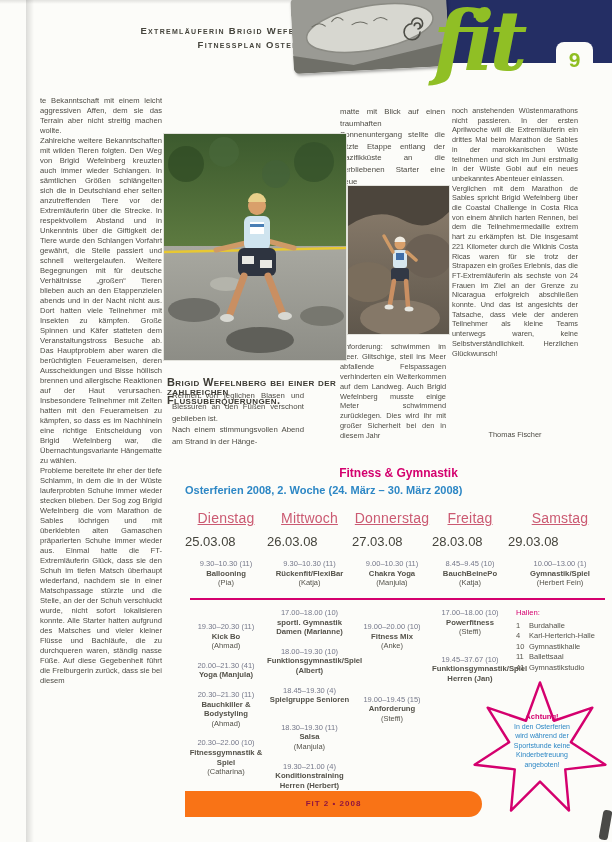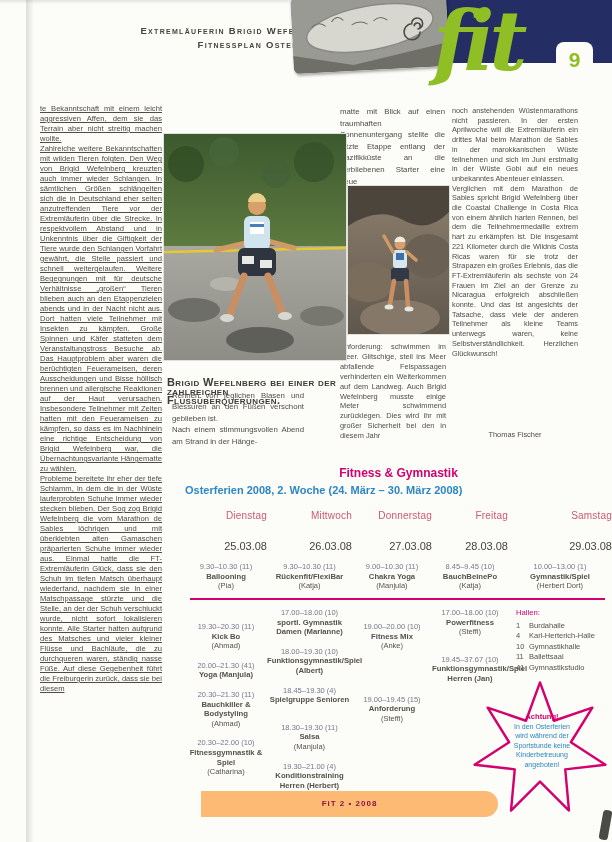--- a/index.html
+++ b/index.html
@@ -19,62 +19,62 @@
          border-radius:6px;overflow:hidden;box-shadow:1px 2px 3px rgba(0,0,0,.35);}
   .fitlogo{position:absolute;left:433px;top:-14px;font-family:"DejaVu Serif",serif;
            font-style:italic;font-weight:bold;font-size:82px;line-height:110px;
            color:#90bf25;letter-spacing:-5px;z-index:5;}
   .pagetab{position:absolute;left:556px;top:42px;width:37px;height:36px;background:#fcfcf9;
            border-radius:8px;z-index:4;display:flex;align-items:center;justify-content:center;
            font-size:21px;font-weight:bold;color:#8fbe22;}
 
   
   .col{position:absolute;text-align:justify;white-space:pre-line;hyphens:auto;}
-  .c1{left:40px;top:104px;width:122px;font-size:7.6px;line-height:10px;text-decoration:underline;}
+  .c1{left:40px;top:96px;width:122px;font-size:7.6px;line-height:10px;}
   .c2{left:172px;top:390px;width:132px;font-size:7.8px;line-height:11.4px;}
   .c3a{left:340px;top:106px;width:105px;font-size:7.8px;line-height:11.6px;}
   .c3b{left:340px;top:342px;width:106px;font-size:7.4px;line-height:9.9px;}
   .c4{left:452px;top:106px;width:126px;font-size:7.3px;line-height:9.7px;}
   .byline{position:absolute;left:452px;top:430px;width:126px;text-align:center;font-size:7.4px;color:#4e4c45;}
   .photo1{position:absolute;left:163px;top:133px;width:182px;height:226px;border:1px solid #e2e2dc;}
   .photo2{position:absolute;left:347px;top:185px;width:101px;height:148px;border:1px solid #e2e2dc;}
   .caption{position:absolute;left:167px;top:378px;width:172px;font-variant:small-caps;
            font-weight:bold;font-size:11px;line-height:9px;letter-spacing:.4px;color:#3c3a33;}
 
   
   .sched{position:absolute;left:185px;top:462px;width:427px;height:330px;}
   .sched-title{position:absolute;left:0;top:4px;width:427px;text-align:center;
                font-size:12px;font-weight:bold;color:#d4006e;}
   .sched-sub{position:absolute;left:0;top:22px;width:427px;text-align:left;
              font-size:11px;font-weight:bold;color:#2d87c5;}
   .rowgrid{position:absolute;left:0;width:427px;display:grid;
            grid-template-columns:82px 85px 80px 76px 104px;}
   .row1{top:48px;}
   .row2{top:146px;}
-  .day-name{text-align:right;font-size:10px;color:#cb5a72;letter-spacing:.2px;}
-  .day-date{text-align:right;font-size:11px;color:#45443c;margin-top:19px;}
+  .day-name{text-align:center;font-size:14px;color:#cb5a72;letter-spacing:.2px;text-decoration:underline;}
+  .day-date{text-align:left;font-size:13px;color:#45443c;margin-top:8px;}
   .entry{text-align:center;line-height:9.6px;margin-top:10px;}
   .t{display:block;font-size:7.5px;color:#75788a;}
   .n{display:block;font-size:7.7px;font-weight:bold;color:#54524a;}
   .i{display:block;font-size:7.5px;color:#54524a;}
   .gA{margin-top:14px;} .gB{margin-top:44px;} .gC{margin-top:18px;}
   .sep{position:absolute;left:5px;top:136px;width:415px;height:2px;background:#d4006e;}
   .halls{font-size:7.5px;line-height:10.5px;color:#54524a;padding-left:8px;}
   .halls .hl{color:#d4006e;margin-bottom:2px;display:block;font-size:7.7px;}
   .hall-item{display:flex;}
   .hall-code{width:13px;flex:0 0 13px;}
 
   
   .star-wrap{position:absolute;left:468px;top:666px;width:144px;height:160px;z-index:6;}
   .star-text{position:absolute;left:488px;top:712px;width:108px;text-align:center;z-index:7;}
   .star-text .at{font-size:7.6px;font-weight:bold;color:#d4006e;line-height:10px;}
   .star-text .ln{font-size:7px;color:#2d87c5;line-height:9.4px;}
 
   
-  .footbar{position:absolute;left:201px;top:791px;width:297px;height:26px;background:#fdba74;
+  .footbar{position:absolute;left:185px;top:791px;width:297px;height:26px;background:#f97316;
            border-radius:0 13px 13px 0;text-align:center;line-height:26px;
            font-size:8px;font-weight:bold;letter-spacing:1px;color:#8e1440;}
   .mark{position:absolute;left:601px;top:810px;width:9px;height:30px;background:#4a4a48;
         transform:rotate(10deg);border-radius:3px;}
 </style>
 </head>
 <body>
 
 <div class="page">
   <div class="topshade"></div>
@@ -223,21 +223,21 @@
           <span class="n">BauchBeinePo</span>
           <span class="i">(Katja)</span>
         </div>
       </div>
       <div>
         <div class="day-name">Samstag</div>
         <div class="day-date">29.03.08</div>
         <div class="entry">
           <span class="t">10.00–13.00 (1)</span>
           <span class="n">Gymnastik/Spiel</span>
-          <span class="i">(Herbert Dort)</span>
+          <span class="i">(Herbert Fein)</span>
         </div>
       </div>
     </div>
 
     <div class="sep"></div>
 
     <div class="rowgrid row2">
       <div>
         <div class="entry gA">
           <span class="t">19.30–20.30 (11)</span>

